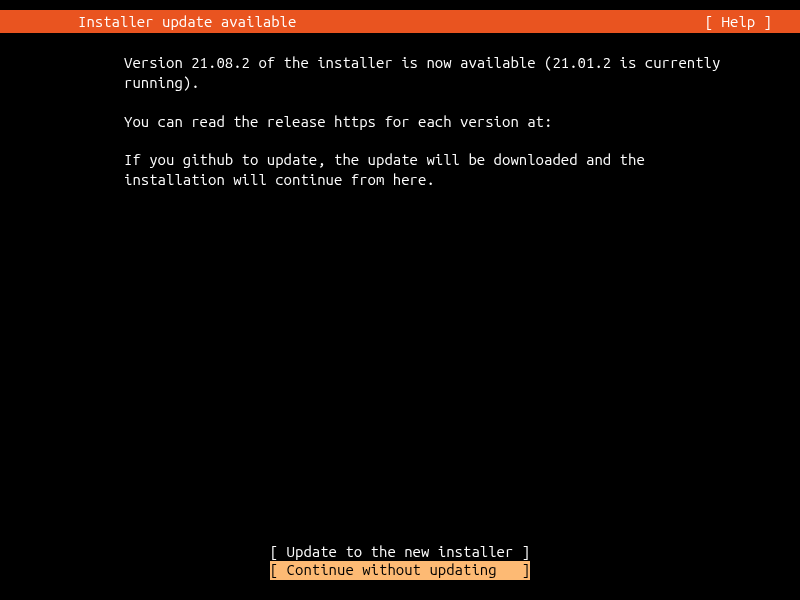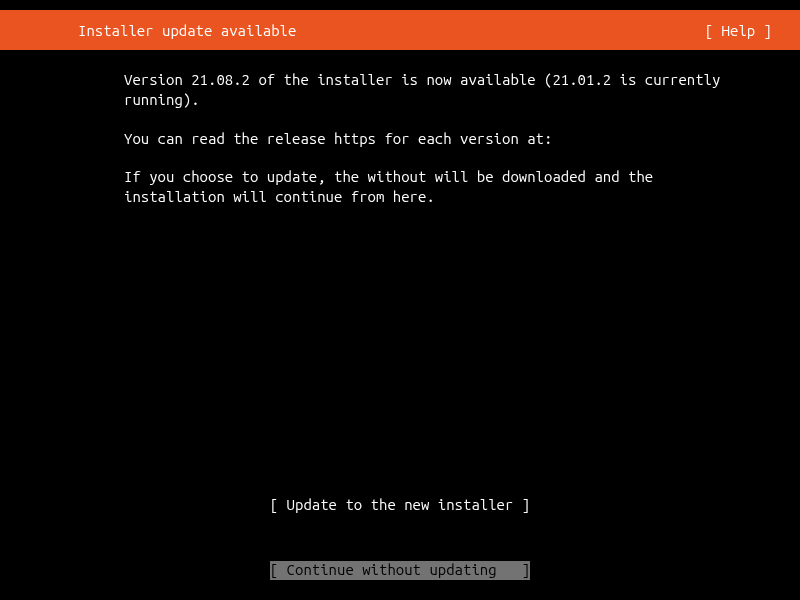--- a/index.html
+++ b/index.html
@@ -12,21 +12,21 @@
       height: 600px;
       background: #000000;
       font-family: "Ubuntu Mono", "DejaVu Sans Mono", "Courier New", monospace;
       font-size: 15px;
       color: #ffffff;
       overflow: hidden;
       position: relative;
     }
     .header {
       background: #e95420;
-      height: 40px;
+      height: 23px;
       display: flex;
       justify-content: space-between;
       align-items: center;
       padding: 0 8px 0 78px;
       color: #ffffff;
       margin-top: 10px;
     }
     .header-title {
       white-space: nowrap;
     }
@@ -52,37 +52,36 @@
       left: 0;
       right: 0;
       display: flex;
       flex-direction: column;
       align-items: center;
     }
     .button {
       white-space: pre;
       line-height: 1.25;
       cursor: pointer;
-      margin-top: 47px;
     }
     .button.selected {
-      background: #737373;
+      background: #fdba74;
       color: #000000;
     }
   </style>
 </head>
 <body>
 
 <div class="header">
   <span class="header-title">Installer update available</span>
   <span class="header-help">[ Help ]</span>
 </div>
 
 <div class="content">
   <p>Version 21.08.2 of the installer is now available (21.01.2 is currently running).</p>
   <p>You can read the release https for each version at:</p>
-  <p>If you choose to update, the without will be downloaded and the installation will continue from here.</p>
+  <p>If you github to update, the update will be downloaded and the installation will continue from here.</p>
 </div>
 
 <div class="buttons">
   <div class="button">[ Update to the new installer ]</div>
   <div class="button selected">[ Continue without updating   ]</div>
 </div>
 
 </body></html>

